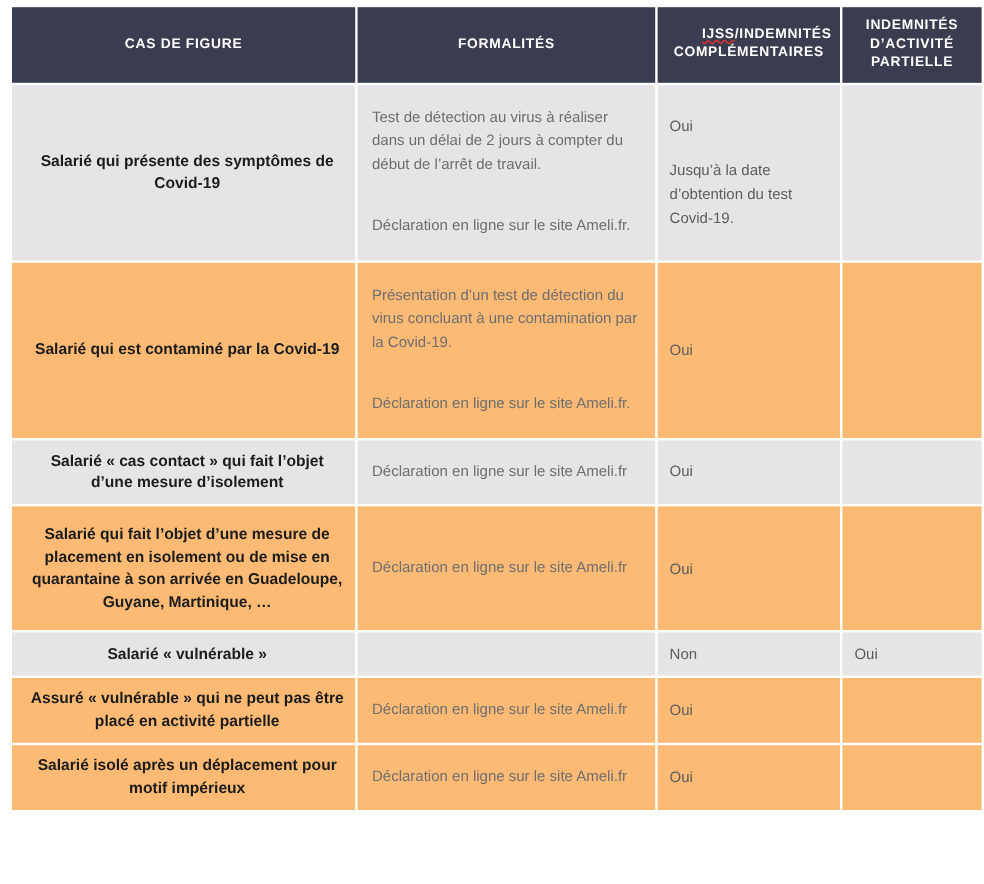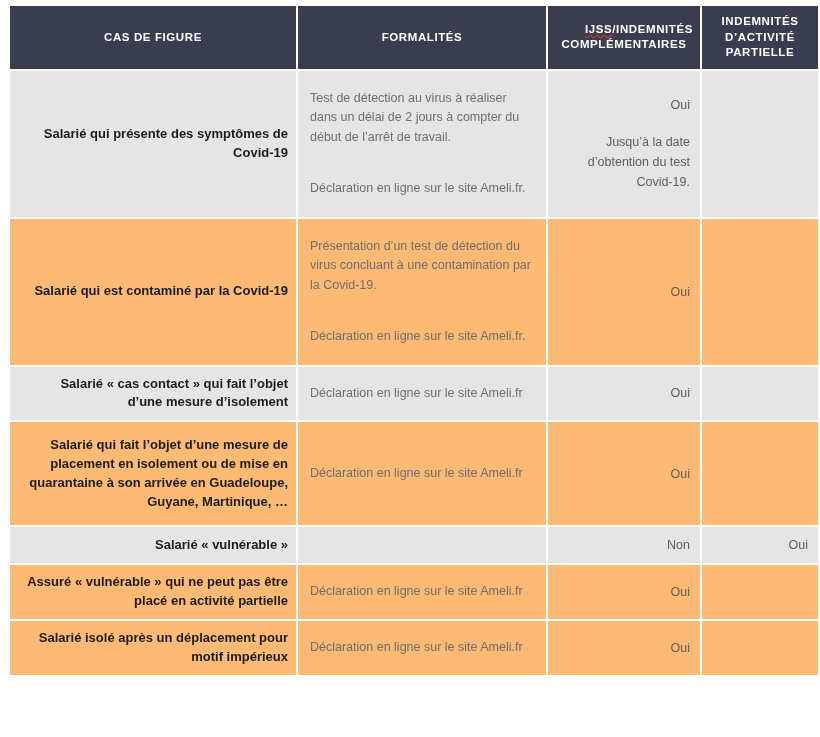--- a/index.html
+++ b/index.html
@@ -61,38 +61,38 @@
   }
 
   tbody tr.odd td { background: #e5e5e5; }
   tbody tr.even td { background: #fdba74; }
 
   td.case-cell {
     font-weight: bold;
     color: #1c1c1c;
     font-size: 13px;
     line-height: 1.45;
-    text-align: right;
+    text-align: center;
     padding-left: 14px;
     padding-right: 8px;
   }
 
   td.form-cell {
     color: #6e6e6e;
     text-align: left;
     font-size: 12.5px;
     line-height: 1.55;
     padding-left: 12px;
   }
   td.form-cell p { margin: 0; }
   td.form-cell p + p { margin-top: 32px; }
 
   td.val-cell {
     color: #5d5d5d;
-    text-align: right;
+    text-align: left;
     font-size: 12.5px;
     line-height: 1.6;
   }
   td.val-cell .main-val { display: block; }
   td.val-cell .sub-val {
     display: block;
     margin-top: 17px;
   }
 
   

